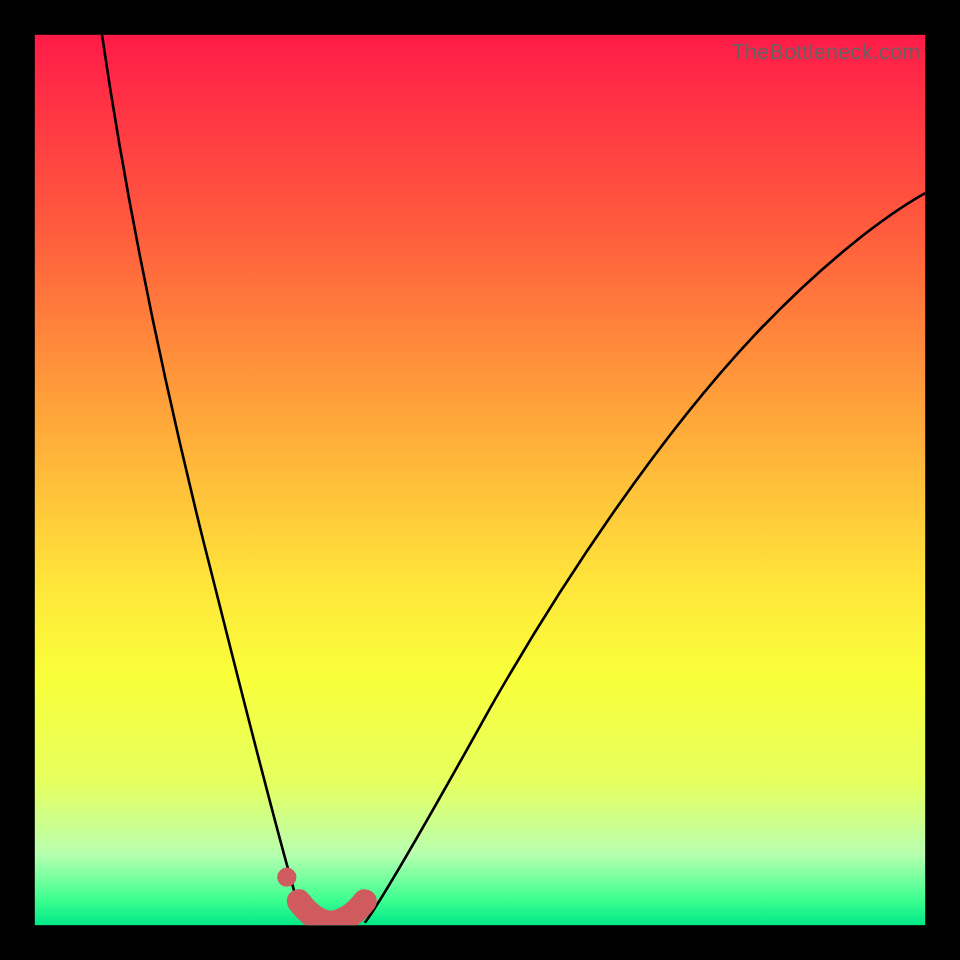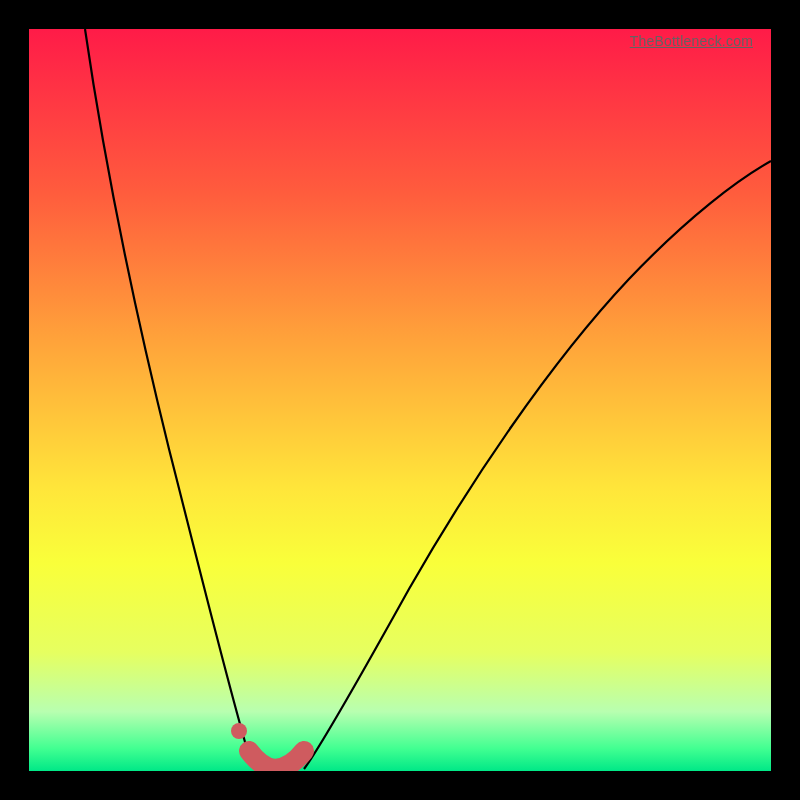--- a/index.html
+++ b/index.html
@@ -34,26 +34,25 @@
       #f9ff3a 72%,
       #e6ff60 84%,
       #b8ffb0 92%,
       #41ff91 97%,
       #00e887 100%
     );
   }
   .watermark {
     position: absolute;
     top: 4px;
-    right: 18px;
+    right: 4px;
     color: #636363;
-    font-size: 14px;
+    font-size: 18px;
     font-weight: 500;
     letter-spacing: 0.2px;
-    text-decoration: underline;
   }
   svg.curves {
     position: absolute;
     left: 0;
     top: 0;
     width: 742px;
     height: 742px;
   }
   .curve-main {
     fill: none;

